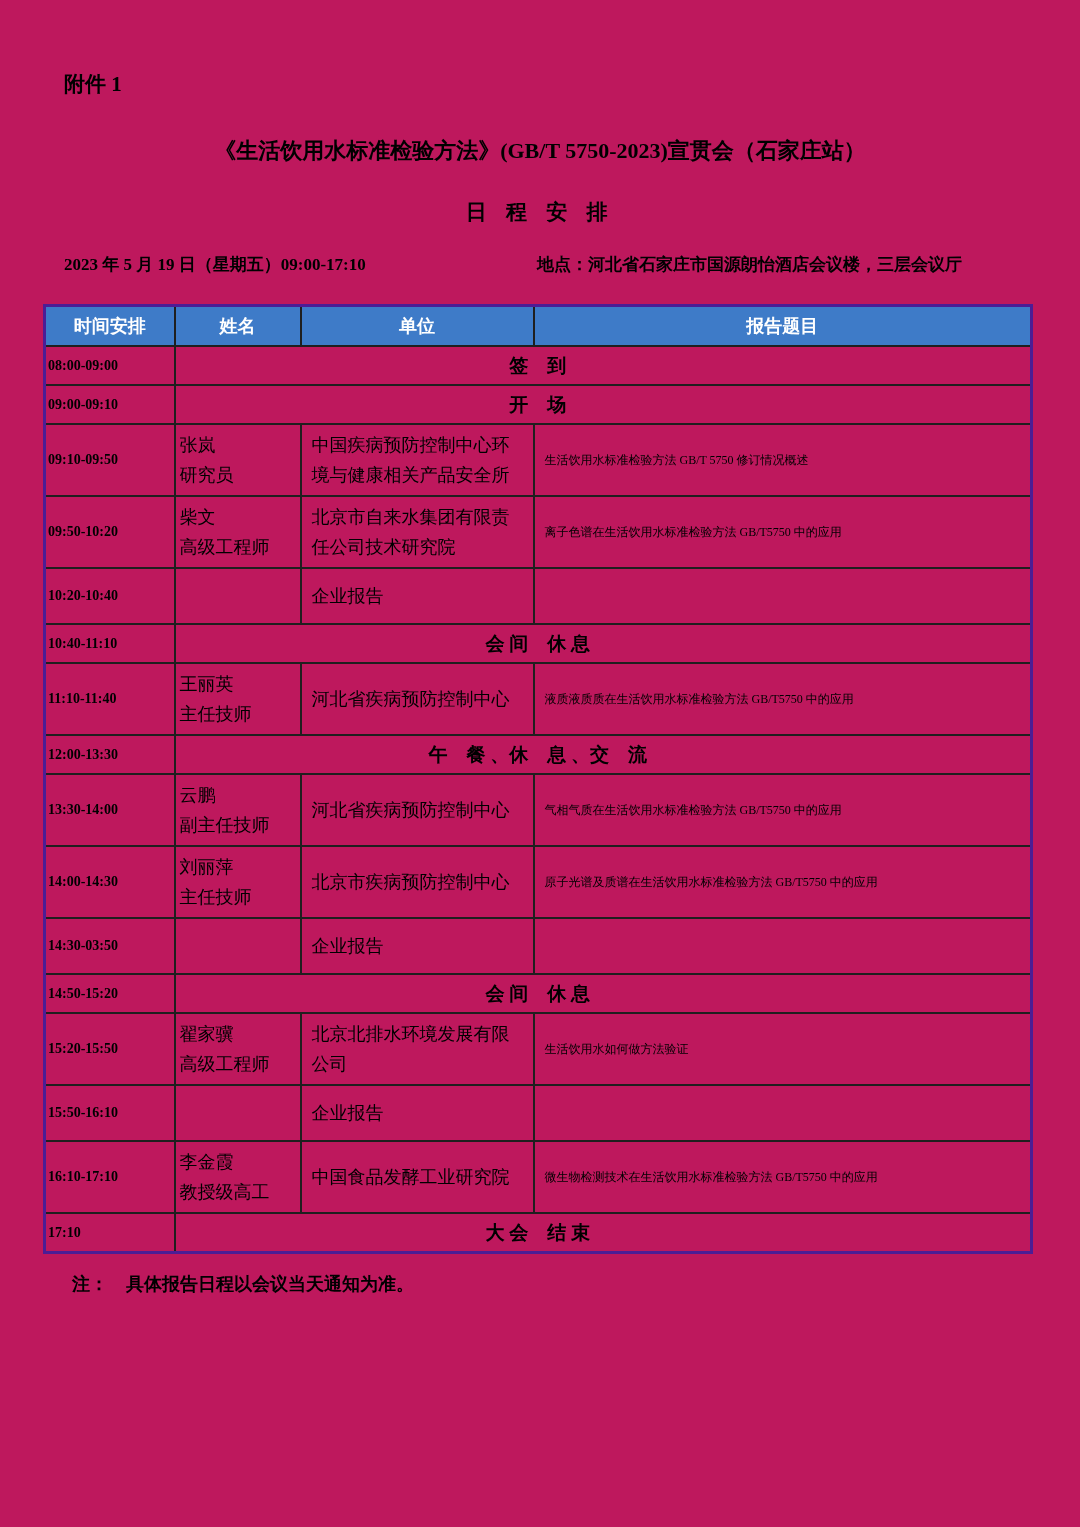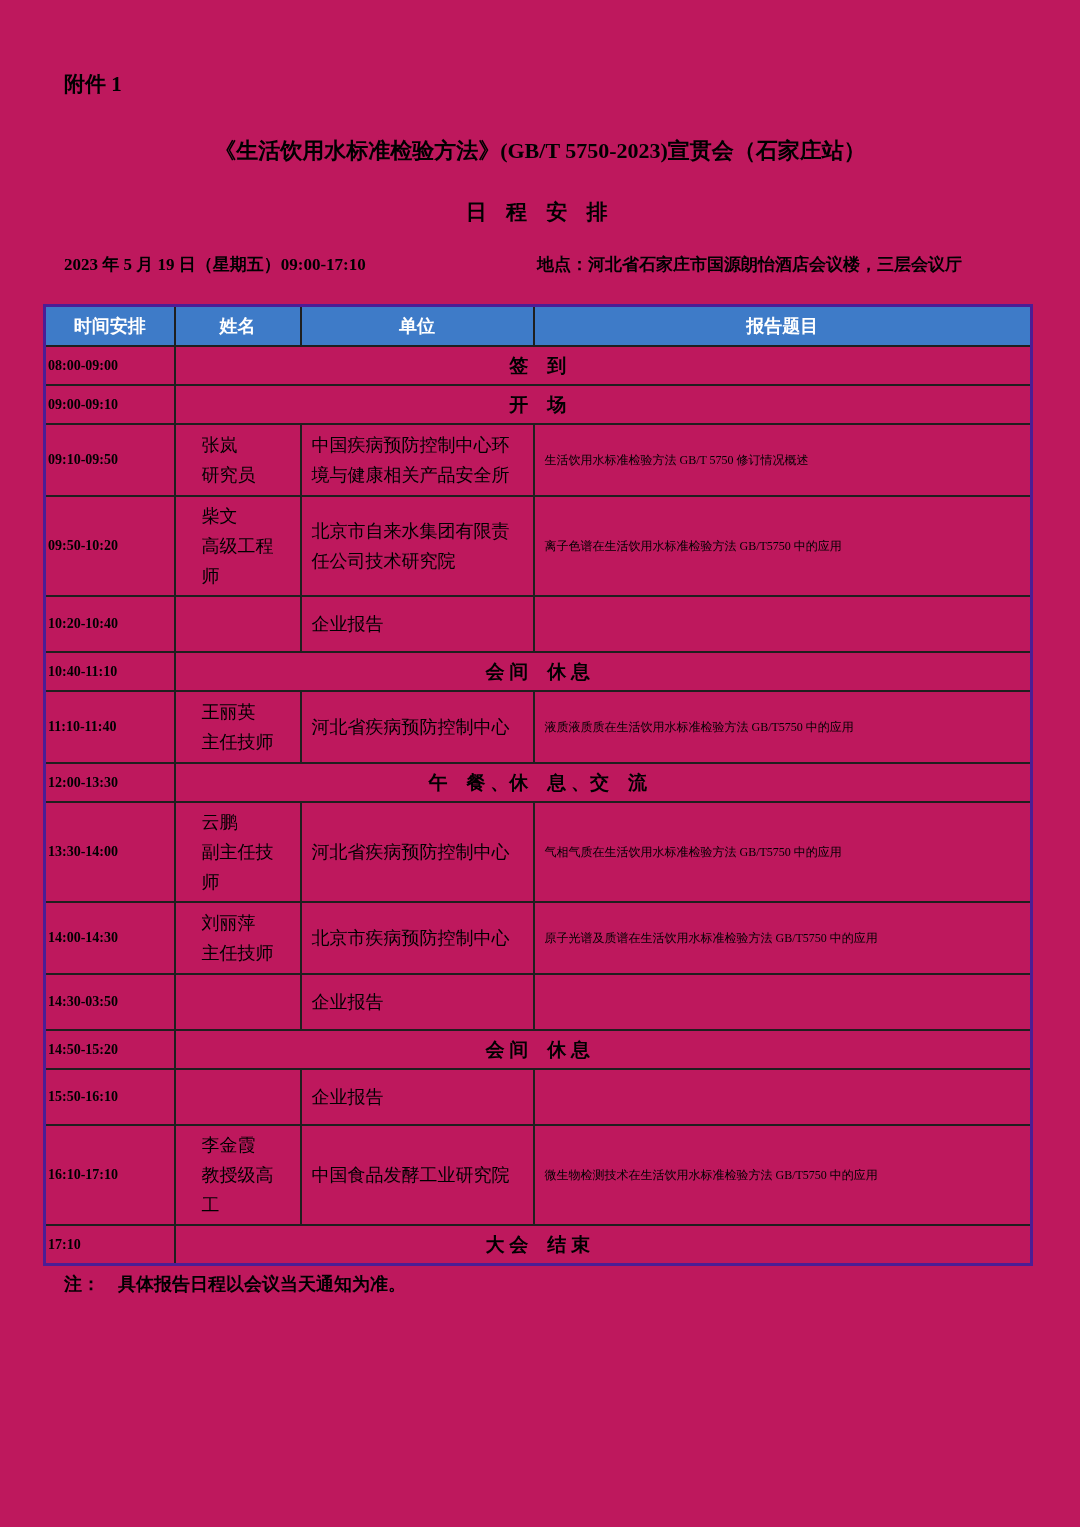--- a/index.html
+++ b/index.html
@@ -53,35 +53,35 @@
     text-align:center;
     padding:2px 4px;
   }
   td.c-time {
     text-align:left;
     font-weight:bold;
     font-size:14px;
     padding:2px 2px;
     white-space:nowrap;
   }
-  td.c-name { padding:4px 26px; font-size:18px; line-height:30px; }
+  td.c-name { padding:4px 4px; font-size:18px; line-height:30px; }
   td.c-org  { padding:4px 10px; font-size:18px; line-height:30px;border-radius:27px; }
   td.c-topic{ padding:4px 10px; font-size:12px; line-height:30px; }
   td.c-span {
     text-align:center;
     font-weight:bold;
     font-size:19px;
     padding:2px 130px 2px 0;
   }
   tr.row-span td  { height:33px; }
   tr.row-talk td  { height:62px; }
   tr.row-co td    { height:46px; }
 
   .footnote {
-    position:absolute; left:64px; top:1272px;
+    position:absolute; left:72px; top:1272px;
     font-size:18px; font-weight:bold;
   }
   .footnote .note-text { margin-left:18px; }
 </style>
 </head>
 <body>
 
 <div class="page">
 
   <div class="attachment">附件 1</div>
@@ -180,20 +180,29 @@
         <tr class="row-co">
           <td class="c-time">14:30-03:50</td>
           <td class="c-name"></td>
           <td class="c-org">企业报告</td>
           <td class="c-topic"></td>
         </tr>
         <tr class="row-span">
           <td class="c-time">14:50-15:20</td>
           <td class="c-span" colspan="3">会 间　休 息</td>
         </tr>
+        <tr class="row-talk">
+          <td class="c-time">15:20-15:50</td>
+          <td class="c-name">
+            <div>翟家骥</div>
+            <div>高级工程师</div>
+          </td>
+          <td class="c-org">北京北排水环境发展有限公司</td>
+          <td class="c-topic">生活饮用水如何做方法验证</td>
+        </tr>
         <tr class="row-co">
           <td class="c-time">15:50-16:10</td>
           <td class="c-name"></td>
           <td class="c-org">企业报告</td>
           <td class="c-topic"></td>
         </tr>
         <tr class="row-talk">
           <td class="c-time">16:10-17:10</td>
           <td class="c-name">
             <div>李金霞</div>

